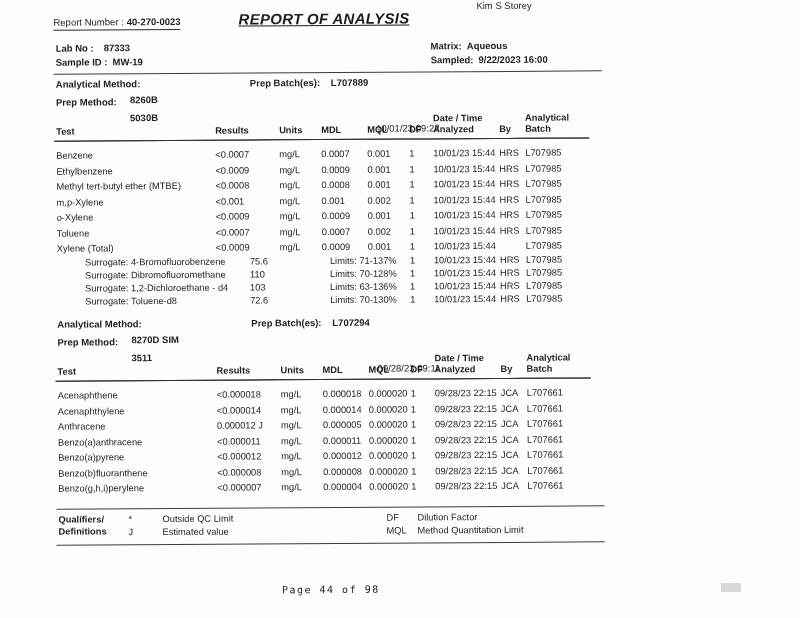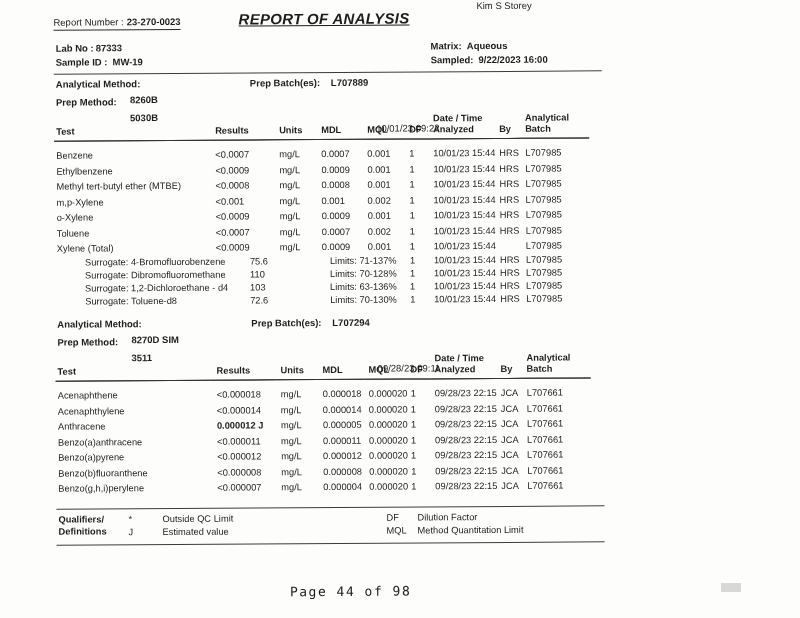--- a/index.html
+++ b/index.html
@@ -18,21 +18,21 @@
   .doc-title { position:absolute; left:50%; transform:translateX(-52%); top:4px; font-size:15px; font-weight:bold; font-style:italic; text-decoration:underline; letter-spacing:.3px; white-space:nowrap; }
   .signatory { position:absolute; left:423px; top:-5px; font-size:9.5px; white-space:nowrap; }
 
   
   .info { position:relative; height:34px; margin-top:2px; font-size:9.5px; font-weight:bold; }
   .info .cell { position:absolute; white-space:nowrap; }
   .p-lab    { left:2px;   top:3px;  }
   .p-sid    { left:2px;   top:17px; }
   .p-matrix { left:377px; top:3px;  }
   .p-sampled{ left:377px; top:17px; }
-  .info .v { margin-left:2px; }
+  .info .v { margin-left:10px; }
   .info .v2 { margin-left:5px;text-align:right; }
 
   .rule { border-top:1px solid #3c3c3c; height:0; }
 
   
   .mrow { position:relative; height:14px; margin-top:4px; font-size:9.5px; white-space:nowrap; }
   .mrow .m-lbl { position:absolute; left:2px;  font-weight:bold; }
   .mrow .m-val { position:absolute; left:76px; font-weight:bold;margin-top:16px; }
   .mrow .pb-lbl{ position:absolute; left:196px; font-weight:bold; }
   .mrow .pb-val{ position:absolute; left:277px; font-weight:bold; }
@@ -45,47 +45,47 @@
     padding:2px 0 4px 4px; line-height:1.15; border-bottom:1px solid #333;
   }
   table.results td { font-size:9.3px; padding:3px 0 2.5px 4px; white-space:nowrap; overflow:visible; }
   table.results th:first-child, table.results td:first-child { padding-left:2px; }
   table.results th:nth-child(2), table.results td:nth-child(2) { padding-left:6px; }
   tbody.main tr:first-child td { padding-top:9px; }
   tbody.surrogates td { padding-top:1.5px; padding-bottom:1.5px; }
   tbody.surrogates td:nth-child(1) { padding-left:30px; }
   tbody.surrogates td:nth-child(2) { padding-left:40px; }
   tbody.surrogates td:nth-child(4) { padding-left:12px; }
-  td.bold-result { font-weight:bold; }
+  td.bold-result { font-weight:normal; }
 
   .sec2 { margin-top:10px; }
 
   
   .qual-top { border-top:1px solid #3c3c3c; margin-top:12px; }
   .qualifiers { position:relative; height:36px; border-bottom:1px solid #3c3c3c; font-size:9.3px; }
   .qualifiers .q { position:absolute; white-space:nowrap; }
   .q-head { left:2px; top:4px; font-weight:bold; line-height:1.3; }
   .q-s1 { left:72px;  top:5px;  } .q-d1 { left:106px; top:5px;  }
   .q-s2 { left:72px;  top:18px; } .q-d2 { left:106px; top:18px; }
   .q-s3 { left:330px; top:5px;  } .q-d3 { left:361px; top:5px;  }
   .q-s4 { left:330px; top:18px; } .q-d4 { left:361px; top:18px; }
 
-  .page-footer { position:absolute; left:233px; top:578px; font-family:"DejaVu Sans Mono","Liberation Mono",monospace; font-size:13px; letter-spacing:1.5px; }
+  .page-footer { position:absolute; left:225px; top:578px; font-family:"DejaVu Sans Mono","Liberation Mono",monospace; font-size:10px; letter-spacing:1.5px; }
 
   .scan-artifact { position:absolute; left:721px; top:583px; width:20px; height:9px; background:#c4c4c6; opacity:.65; }
 </style>
 </head>
 <body>
 
 <div class="sheet">
   <div class="doc">
 
     <div class="hdr">
       <span class="report-num">
-        <span>Report Number :</span><span class="val">23-270-0023</span>
+        <span>Report Number :</span><span class="val">40-270-0023</span>
       </span>
       <span class="doc-title">REPORT OF ANALYSIS</span>
       <span class="signatory">Kim S Storey</span>
     </div>
 
     <div class="info">
       <span class="cell p-lab">
         <span>Lab No :</span><span class="v">87333</span>
       </span>
       <span class="cell p-sid">

